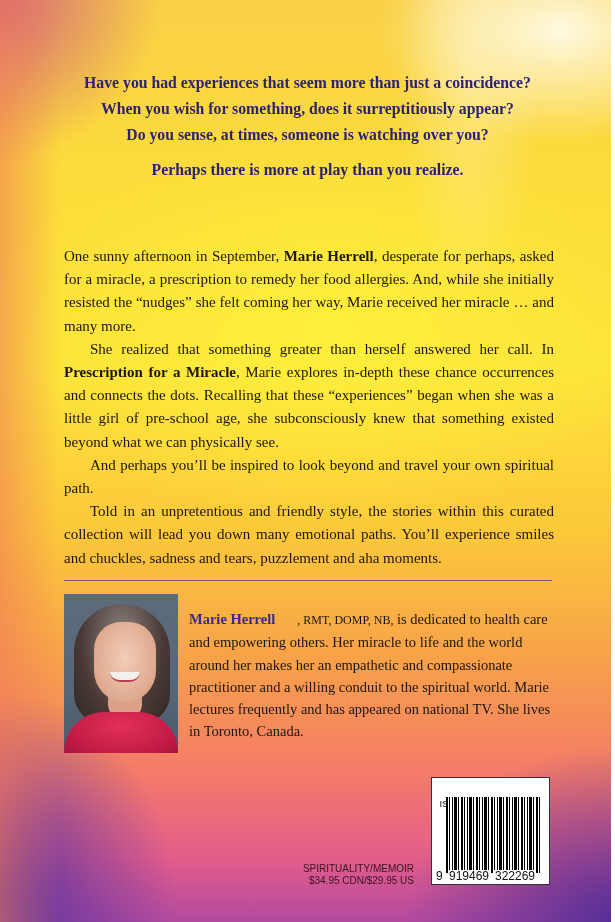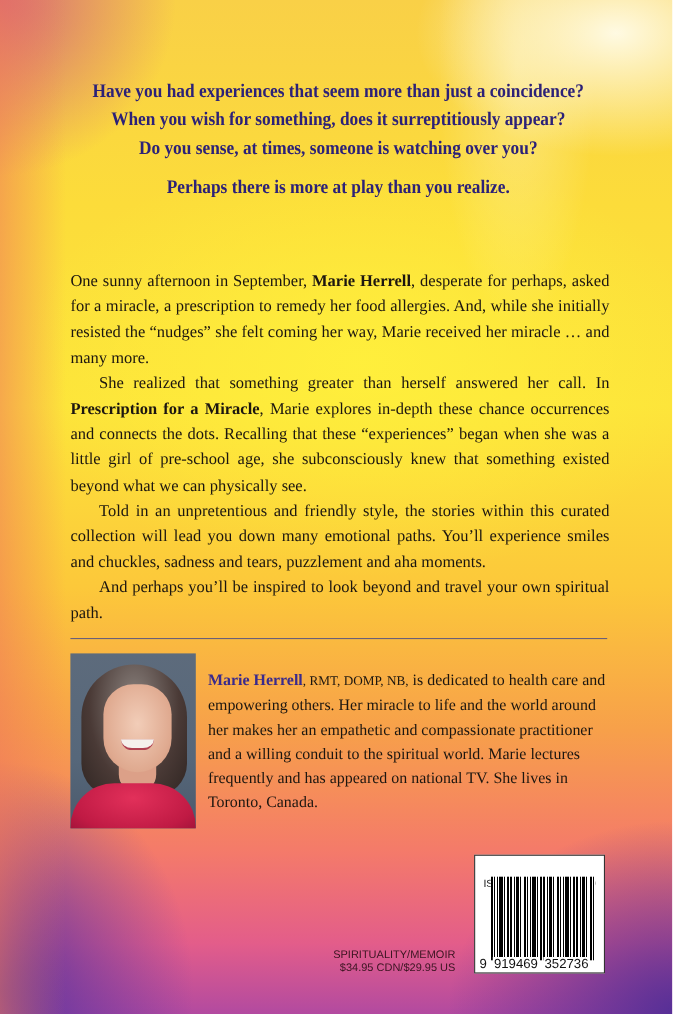--- a/index.html
+++ b/index.html
@@ -66,21 +66,21 @@
   .photo .neck {
     position: absolute; left: 44px; top: 102px; width: 34px; height: 24px; border-radius: 0 0 16px 16px;
     background: #dca088;
   }
   .bio {
     position: absolute; left: 189px; top: 608px; width: 368px;
     font-family: "Liberation Serif", serif; color: #1c1610; font-size: 14.5px; line-height: 22.3px;
   }
   .bio p { margin: 0; }
   .bio .name { color: #3a2a8c; font-weight: bold; }
-  .bio .creds { font-size: 12px; }
+  .bio .creds { font-size: 12px; margin-left: 22px; }
   .category {
     position: absolute; right: 197px; top: 863px; text-align: right;
     font-family: "Liberation Sans", sans-serif; font-size: 10px; line-height: 12px; color: #3a1420;
   }
   .category div { white-space: nowrap; }
   .barcode {
     position: absolute; left: 431px; top: 777px; width: 119px; height: 108px;
     background: #ffffff; border: 1px solid #333; box-sizing: border-box;
   }
   .barcode .isbn {
@@ -112,22 +112,22 @@
     <p>Have you had experiences that seem more than just a coincidence?</p>
     <p>When you wish for something, does it surreptitiously appear?</p>
     <p>Do you sense, at times, someone is watching over you?</p>
   </div>
 
   <p class="tagline">Perhaps there is more at play than you realize.</p>
 
   <div class="blurb">
     <p><span>One sunny afternoon in September, </span><b>Marie Herrell</b><span>, desperate for perhaps, asked for a miracle, a prescription to remedy her food allergies. And, while she initially resisted the “nudges” she felt coming her way, Marie received her miracle … and many more.</span></p>
     <p class="indent"><span>She realized that something greater than herself answered her call. In </span><span class="title-it">Prescription for a Miracle</span><span>, Marie explores in-depth these chance occurrences and connects the dots. Recalling that these “experiences” began when she was a little girl of pre-school age, she subconsciously knew that something existed beyond what we can physically see.</span></p>
+    <p class="indent">And perhaps you’ll be inspired to look beyond and travel your own spiritual path.</p>
     <p class="indent">Told in an unpretentious and friendly style, the stories within this curated collection will lead you down many emotional paths. You’ll experience smiles and chuckles, sadness and tears, puzzlement and aha moments.</p>
-    <p class="indent">And perhaps you’ll be inspired to look beyond and travel your own spiritual path.</p>
   </div>
 
   <div class="divider"></div>
 
   <div class="photo" title="Author photo of Marie Herrell">
     <div class="hair"></div>
     <div class="neck"></div>
     <div class="face"></div>
     <div class="smile"></div>
     <div class="sweater"></div>
@@ -141,17 +141,17 @@
     <div>SPIRITUALITY/MEMOIR</div>
     <div>$34.95 CDN/$29.95 US</div>
   </div>
 
   <div class="barcode">
     <div class="isbn">ISBN 978-1-7782206-0-9</div>
     <div class="bars"></div>
     <div class="digits">
       <span class="d1">9</span>
       <span class="d2">919469</span>
-      <span class="d3">352736</span>
+      <span class="d3">322269</span>
     </div>
   </div>
 
 </div>
 
 </body></html>

